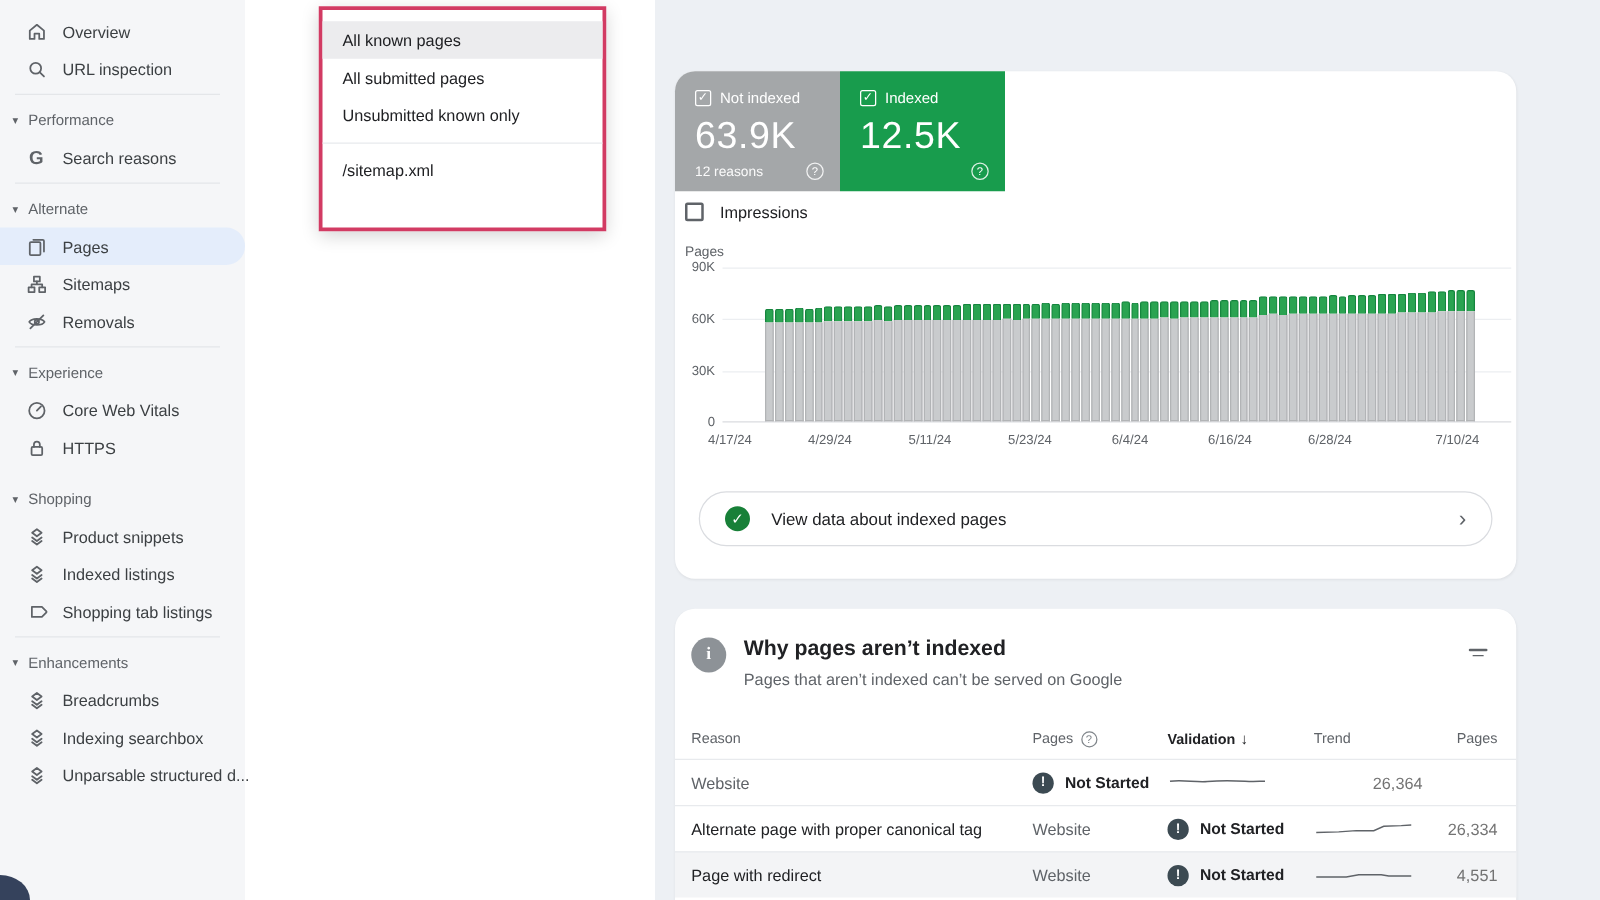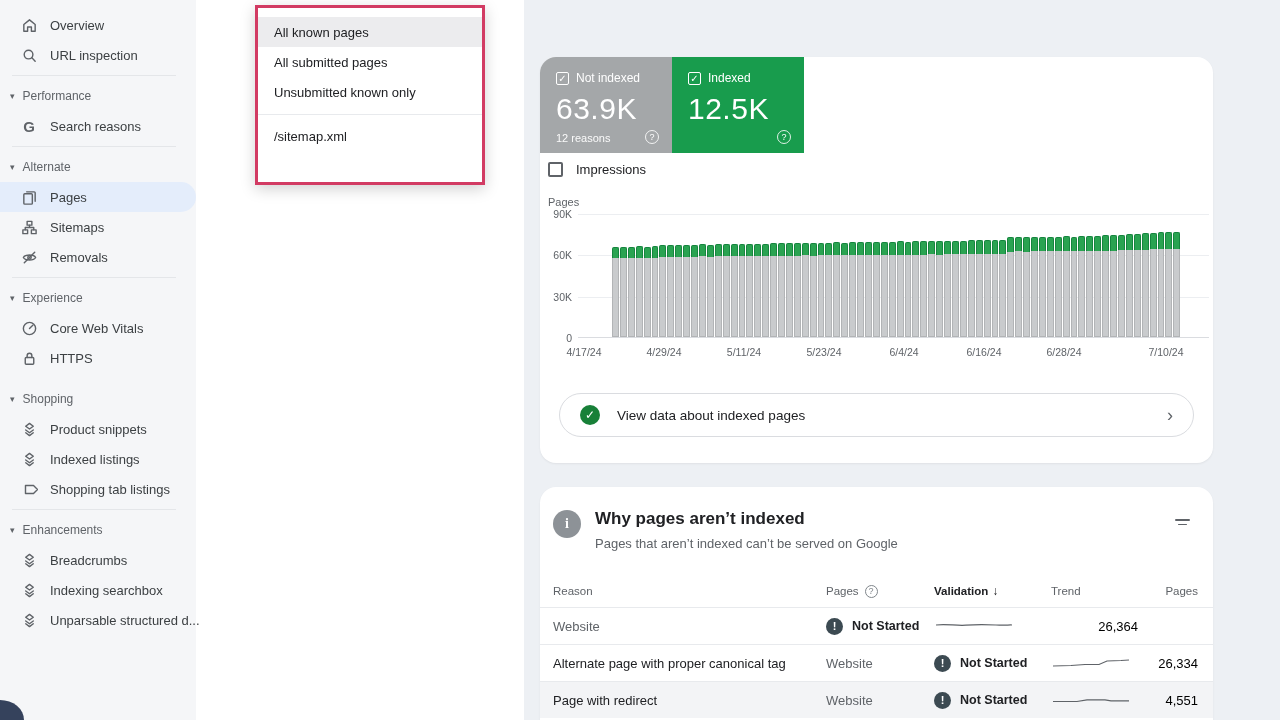--- a/index.html
+++ b/index.html
@@ -89,21 +89,21 @@
   .th-source { display:flex; align-items:center; gap:6px; }
   .q-circle { width:13px; height:13px; border:1px solid #80868b; border-radius:50%; color:#80868b; font-size:9px; display:flex; align-items:center; justify-content:center; }
   .sort-arrow { font-size:12px; color:#202124; margin-left:4px; }
   .cell-reason { color:#202124; }
   .cell-source { color:#5f6368; }
   .cell-valid { display:flex; align-items:center; gap:9px; }
   .vi { width:17px; height:17px; border-radius:50%; background:#3c4a52; color:#fff; font-size:11px; font-weight:bold; display:flex; align-items:center; justify-content:center; flex:none; }
   .vtext { color:#202124; font-weight:bold; font-size:12.5px; }
   .spark { width:80px; height:16px; }
   .spark path { stroke:#5f6368; stroke-width:1.2; fill:none; }
-  .cell-pages { color:#000000; }
+  .cell-pages { color:#737373; }
 
   .corner-shape { position:absolute; left:0; bottom:0; width:24px; height:20px; background:#35425c; border-top-right-radius:100%; z-index:40; }
 </style>
 </head>
 <body>
 
 <div class="screen">
 
   <aside class="sidebar">
     <div class="side-item">

